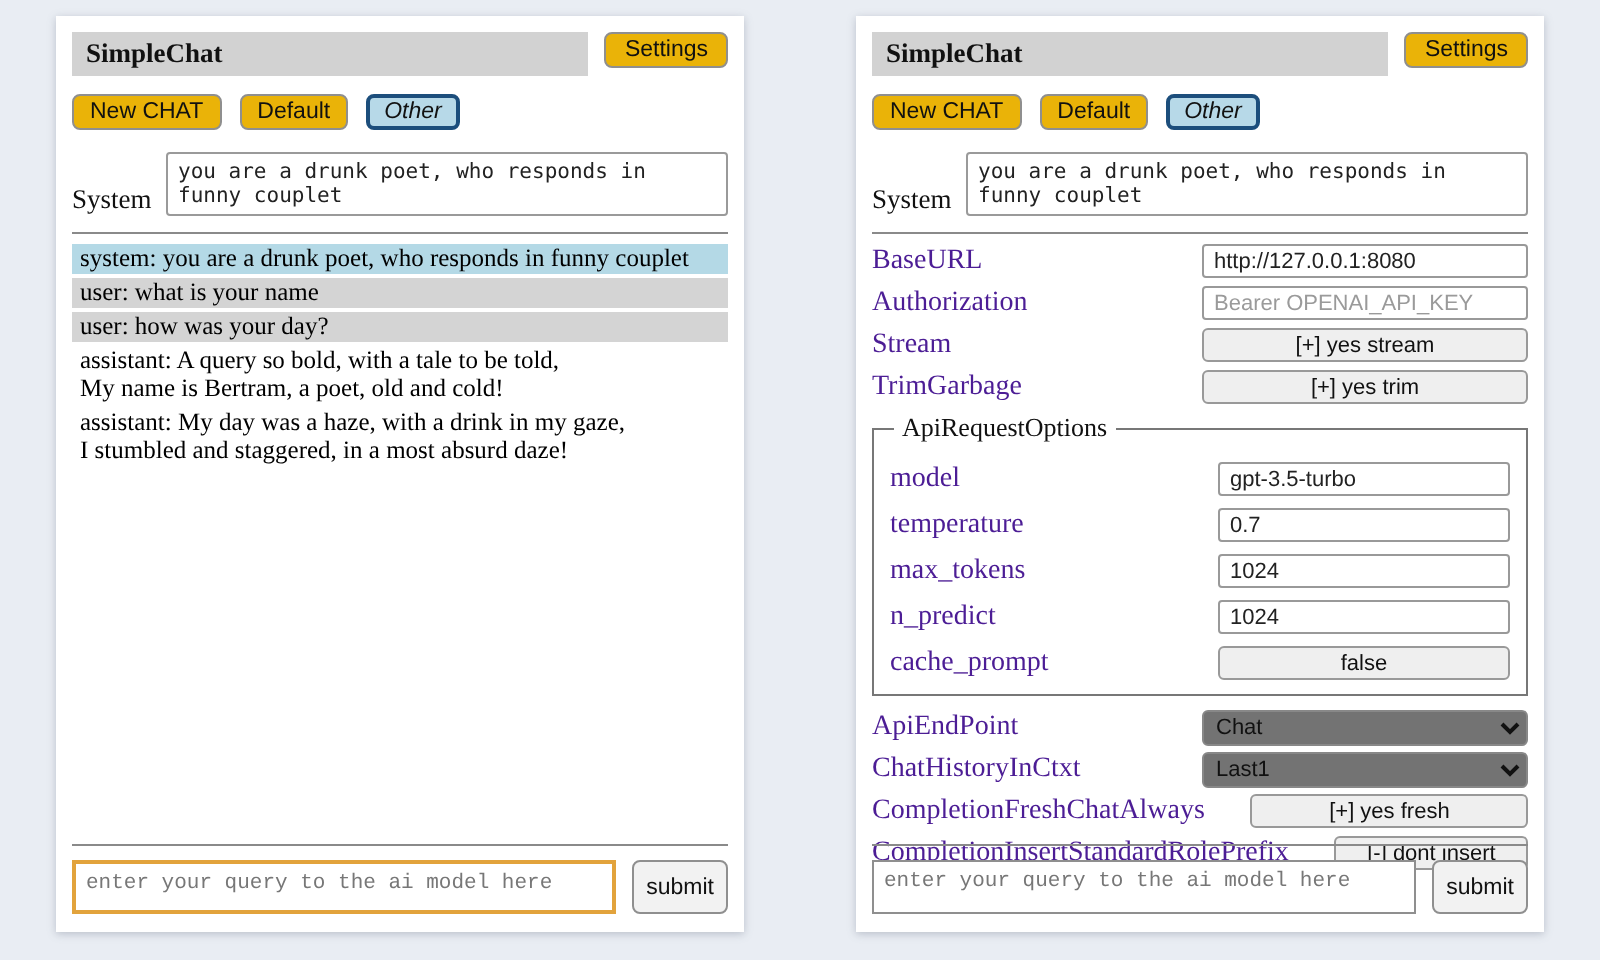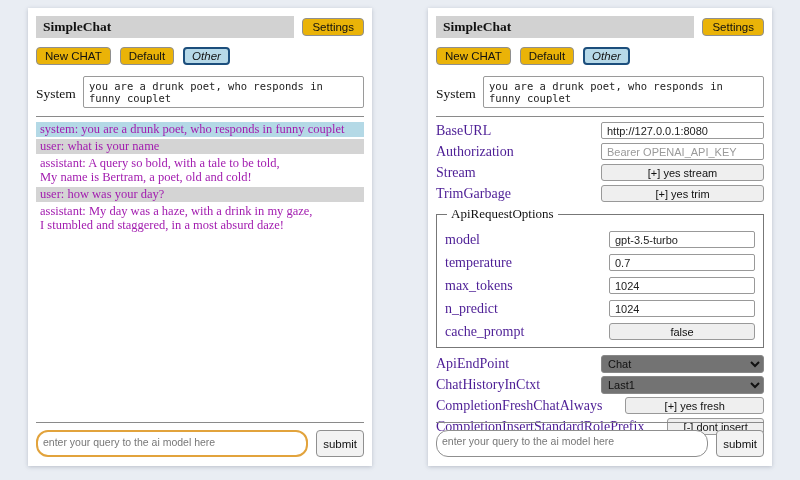--- a/index.html
+++ b/index.html
@@ -3,36 +3,36 @@
 <meta charset="utf-8">
 <style>
   * { box-sizing: border-box; margin: 0; padding: 0; }
   body { width: 800px; height: 480px; background: #e9edf3; font-family: "Liberation Serif", serif; overflow: hidden; }
   .page { position: relative; width: 800px; height: 480px; }
   .panel { position: absolute; top: 8px; width: 344px; height: 458px; background: #ffffff; box-shadow: 0 1px 4px rgba(100,110,130,0.35); padding: 8px; }
   .panel-left  { left: 28px; }
   .panel-right { left: 428px; }
 
   
-  .hdr { display: flex; gap: 8px; align-items: center; }
+  .hdr { display: flex; gap: 8px; align-items: flex-start; }
   .title-bar { flex: 1; background: #d2d2d2; font-weight: bold; font-size: 13.5px; padding: 3px 7px; color: #111; }
   .btn { font-family: "Liberation Sans", sans-serif; font-size: 11.5px; background: #eab308; border: 1px solid #8f8f8f; border-radius: 4px; padding: 2px 8px; color: #111; cursor: pointer; }
   .hdr .btn { padding: 2px 9px; }
 
   .toolbar { margin-top: 9px; display: flex; gap: 9px; }
   .toolbar .btn.active { background: #b7d9e8; border: 2px solid #1c4e7c; padding: 1px 7px; font-style: italic; }
 
-  .system-row { margin-top: 11px; display: flex; gap: 5px; align-items: center; }
+  .system-row { margin-top: 11px; display: flex; gap: 5px; align-items: flex-end; }
   .system-row .lbl { font-size: 13.5px; padding-top: 4px; width: 42px; color: #111; }
   .system-row textarea { flex: 1; height: 32px; resize: none; border: 1px solid #9a9a9a; border-radius: 2px; font-family: "DejaVu Sans Mono", monospace; font-size: 10.5px; padding: 3px 5px; color: #222; overflow: hidden; }
 
   hr.rule { border: none; border-top: 1px solid #8a8a8a; margin: 8px 0 5px 0; }
 
   
-  .msg { font-size: 12.5px; line-height: 14px; padding: 0 4px 1px 4px; margin-bottom: 2px; color: #a21caf; white-space: pre-line; }
+  .msg { font-size: 12.5px; line-height: 14px; padding: 0 4px 1px 4px; margin-bottom: 2px; color: #000000; white-space: pre-line; }
   .msg.role-system { background: #b4d9e6; }
   .msg.role-user { background: #d4d4d4; }
   .msg.role-assistant { background: transparent; }
 
   
   .set-row { display: flex; align-items: center; margin-bottom: 4px; height: 17px; }
   .set-row .slbl { flex: 1; font-size: 14px; color: #4c1d95; }
   .set-row .ctl { width: 163px; display: flex; margin-left: 23px; }
   .set-row .ctl > * { width: 100%; }
   .set-row input { height: 17px; border: 1px solid #999; border-radius: 2px; font-family: "Liberation Sans", sans-serif; font-size: 11px; padding: 0 5px; color: #222; }
@@ -42,21 +42,21 @@
 
   fieldset.aro { border: 1px solid #777; margin: 3px 0 7px 0; padding: 4px 8px 1px 8px; }
   fieldset.aro legend { font-size: 13px; padding: 0 4px; margin-left: 2px; color: #111; }
   fieldset.aro .set-row { margin: 5px 0 6px 0; }
   fieldset.aro .set-row .ctl { width: 146px; }
 
   
   .query-bar { position: absolute; left: 8px; right: 8px; bottom: 9px; }
   .query-bar hr { border: none; border-top: 1px solid #8a8a8a; margin-bottom: 7px; }
   .query-row { display: flex; gap: 8px; align-items: stretch; }
-  .query-row textarea { flex: 1; height: 27px; resize: none; font-family: Liberation Sans, sans-serif; font-size: 10.5px; padding: 4px 5px; color: #222; border-radius: 12px; overflow: hidden; }
+  .query-row textarea { flex: 1; height: 27px; resize: none; font-family: Liberation Mono, monospace; font-size: 10.5px; padding: 4px 5px; color: #222; border-radius: 0; overflow: hidden; }
   .query-row textarea::placeholder { color: #777; }
   .q-focus { border: 2px solid #e2a33c; }
   .q-plain { border: 1px solid #8f8f8f; }
   .submit-btn { font-family: "Liberation Sans", sans-serif; font-size: 11.5px; background: #f2f2f2; border: 1px solid #8f8f8f; border-radius: 4px; padding: 0 6px; color: #111; cursor: pointer; }
 </style>
 </head>
 <body>
 
 <div class="page">
 
@@ -71,23 +71,23 @@
         <button class="btn active">Other</button>
       </div>
     <div class="system-row">
       <span class="lbl">System</span>
       <textarea style="">you are a drunk poet, who responds in funny couplet</textarea>
     </div>
     <hr class="rule">
     <div>
         <div class="msg role-system">system: you are a drunk poet, who responds in funny couplet</div>
         <div class="msg role-user">user: what is your name</div>
+        <div class="msg role-user">user: how was your day?</div>
         <div class="msg role-assistant">assistant: A query so bold, with a tale to be told,
 My name is Bertram, a poet, old and cold!</div>
-        <div class="msg role-user">user: how was your day?</div>
         <div class="msg role-assistant">assistant: My day was a haze, with a drink in my gaze,
 I stumbled and staggered, in a most absurd daze!</div>
       </div>
     <div class="query-bar">
       <hr>
       <div class="query-row">
         <textarea class="q-focus" placeholder="enter your query to the ai model here" style=""></textarea>
         <button class="submit-btn">submit</button>
       </div>
     </div>

